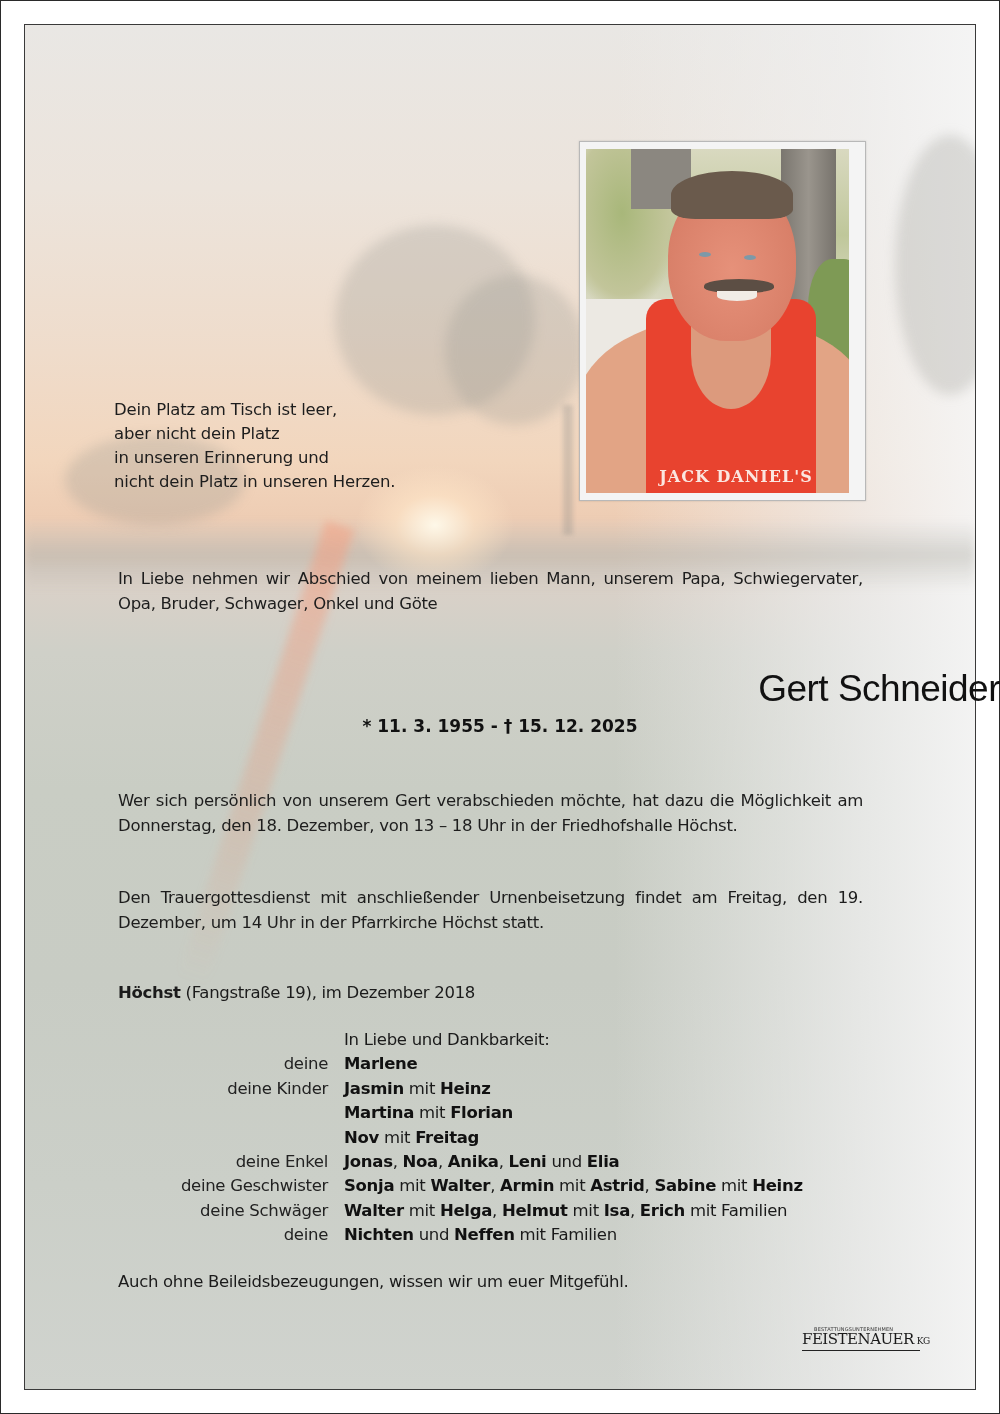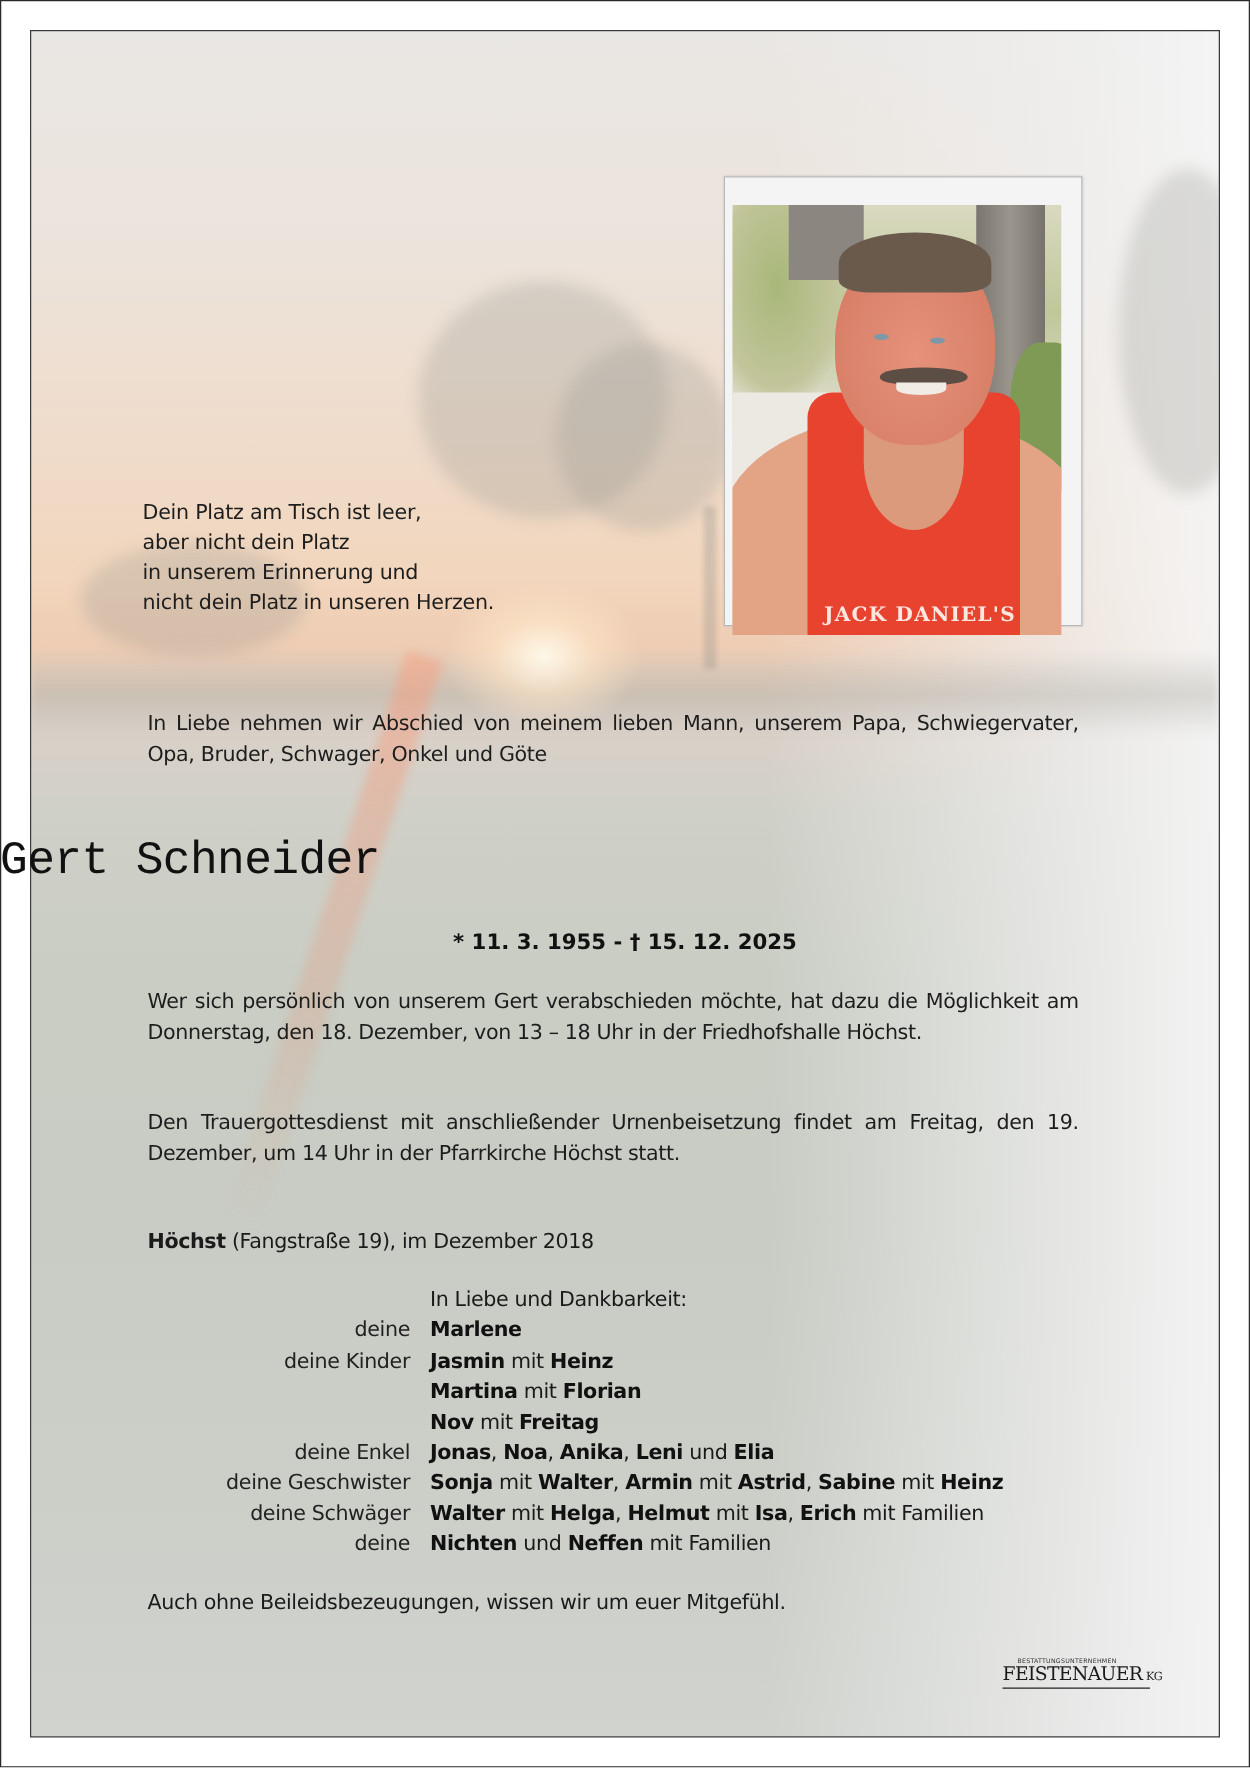--- a/index.html
+++ b/index.html
@@ -58,21 +58,21 @@
       filter: blur(4px);
     }
 
     .photo-frame {
       position: absolute; left: 579px; top: 141px; width: 285px; height: 358px;
       background: #f4f4f4;
       border: 1px solid #b8b8b8;
       box-shadow: 0 0 2px rgba(0,0,0,0.15);
     }
     .photo {
-      position: absolute; left: 6px; top: 22px; width: 263px; height: 344px;
+      position: absolute; left: 6px; top: 7px; width: 263px; height: 344px;
       overflow: hidden;
       background: linear-gradient(to bottom, #d9d9c0 0%, #bfc79a 25%, #e6e2d8 55%, #d6cbbd 100%);
     }
     .photo .foliage { position: absolute; left: 0; top: 0; width: 90px; height: 160px; background: radial-gradient(ellipse at 40% 40%, #a8b77a, #c2c59a 60%, rgba(0,0,0,0) 75%); }
     .photo .trunk1 { position: absolute; left: 45px; top: 0; width: 60px; height: 60px; background: #8b8780; }
     .photo .trunk2 { position: absolute; left: 195px; top: 0; width: 55px; height: 200px; background: linear-gradient(to right,#7a766f,#9a958d,#77736c); }
     .photo .bush { position: absolute; left: 222px; top: 110px; width: 60px; height: 120px; border-radius: 40%; background: #7e9a55; }
     .photo .floor { position: absolute; left: 0; top: 150px; width: 120px; height: 80px; background: #ece9e3; }
     .photo .shoulders { position: absolute; left: -10px; top: 170px; width: 295px; height: 200px; border-radius: 45% 45% 0 0; background: #e2a485; }
     .photo .shirt { position: absolute; left: 60px; top: 150px; width: 170px; height: 210px; background: #e8432f; border-radius: 20px 20px 0 0; }
@@ -94,27 +94,27 @@
 
     .para {
       position: absolute; left: 118px; width: 745px;
       font-size: 16.5px; line-height: 24.5px; text-align: justify;
       letter-spacing: -0.3px;
       font-family: "DejaVu Sans", sans-serif;
       color: #1d1d1d;
     }
     .intro { top: 567px; text-align-last: left; }
     .name {
-      position: absolute; left: 0; width: 1000px; top: 668px; text-align: left;
+      position: absolute; left: 0; width: 1000px; top: 668px; text-align: right;
       font-size: 37px; font-weight: normal; letter-spacing: -0.5px; color: #111;
-      font-family: Liberation Mono, monospace;
+      font-family: Liberation Sans, sans-serif;
     }
     .dates {
       position: absolute; left: 0; width: 1000px; top: 716px; text-align: center;
-      font-size: 17px; font-weight: bold; color: #111; margin-top: 28px;
+      font-size: 17px; font-weight: bold; color: #111;
     }
     .visit { top: 789px; }
     .service { top: 886px; }
     .place {
       position: absolute; left: 118px; top: 983px; font-size: 16.5px; letter-spacing: -0.3px; white-space: nowrap;
     }
     .place b { font-weight: bold; }
 
     .family { position: absolute; left: 0; top: 1030px; width: 1000px; }
     .fam-row { position: absolute; left: 0; width: 996px; height: 24px; font-size: 16.5px; letter-spacing: -0.3px; white-space: nowrap; }
@@ -170,21 +170,21 @@
     <div class="eye" style="left:158px; top:106px;"></div>
     <div class="mustache"></div>
     <div class="smile"></div>
     <div class="logo-text">JACK DANIEL'S</div>
   </div>
 </div>
 
 <div class="poem">
   <div>Dein Platz am Tisch ist leer,</div>
   <div>aber nicht dein Platz</div>
-  <div>in unserem Erinnerung und</div>
+  <div>in unseren Erinnerung und</div>
   <div>nicht dein Platz in unseren Herzen.</div>
 </div>
 
 <div class="para intro">In Liebe nehmen wir Abschied von meinem lieben Mann, unserem Papa, Schwiegervater, Opa, Bruder, Schwager, Onkel und Göte</div>
 
 <div class="name">Gert Schneider</div>
 <div class="dates">* 11. 3. 1955 - † 15. 12. 2025</div>
 
 <div class="para visit" style="text-align-last:left;">Wer sich persönlich von unserem Gert verabschieden möchte, hat dazu die Möglichkeit am Donnerstag, den 18. Dezember, von 13 – 18 Uhr in der Friedhofshalle Höchst.</div>
 <div class="para service" style="text-align-last:left;">Den Trauergottesdienst mit anschließender Urnenbeisetzung findet am Freitag, den 19. Dezember, um 14 Uhr in der Pfarrkirche Höchst statt.</div>

